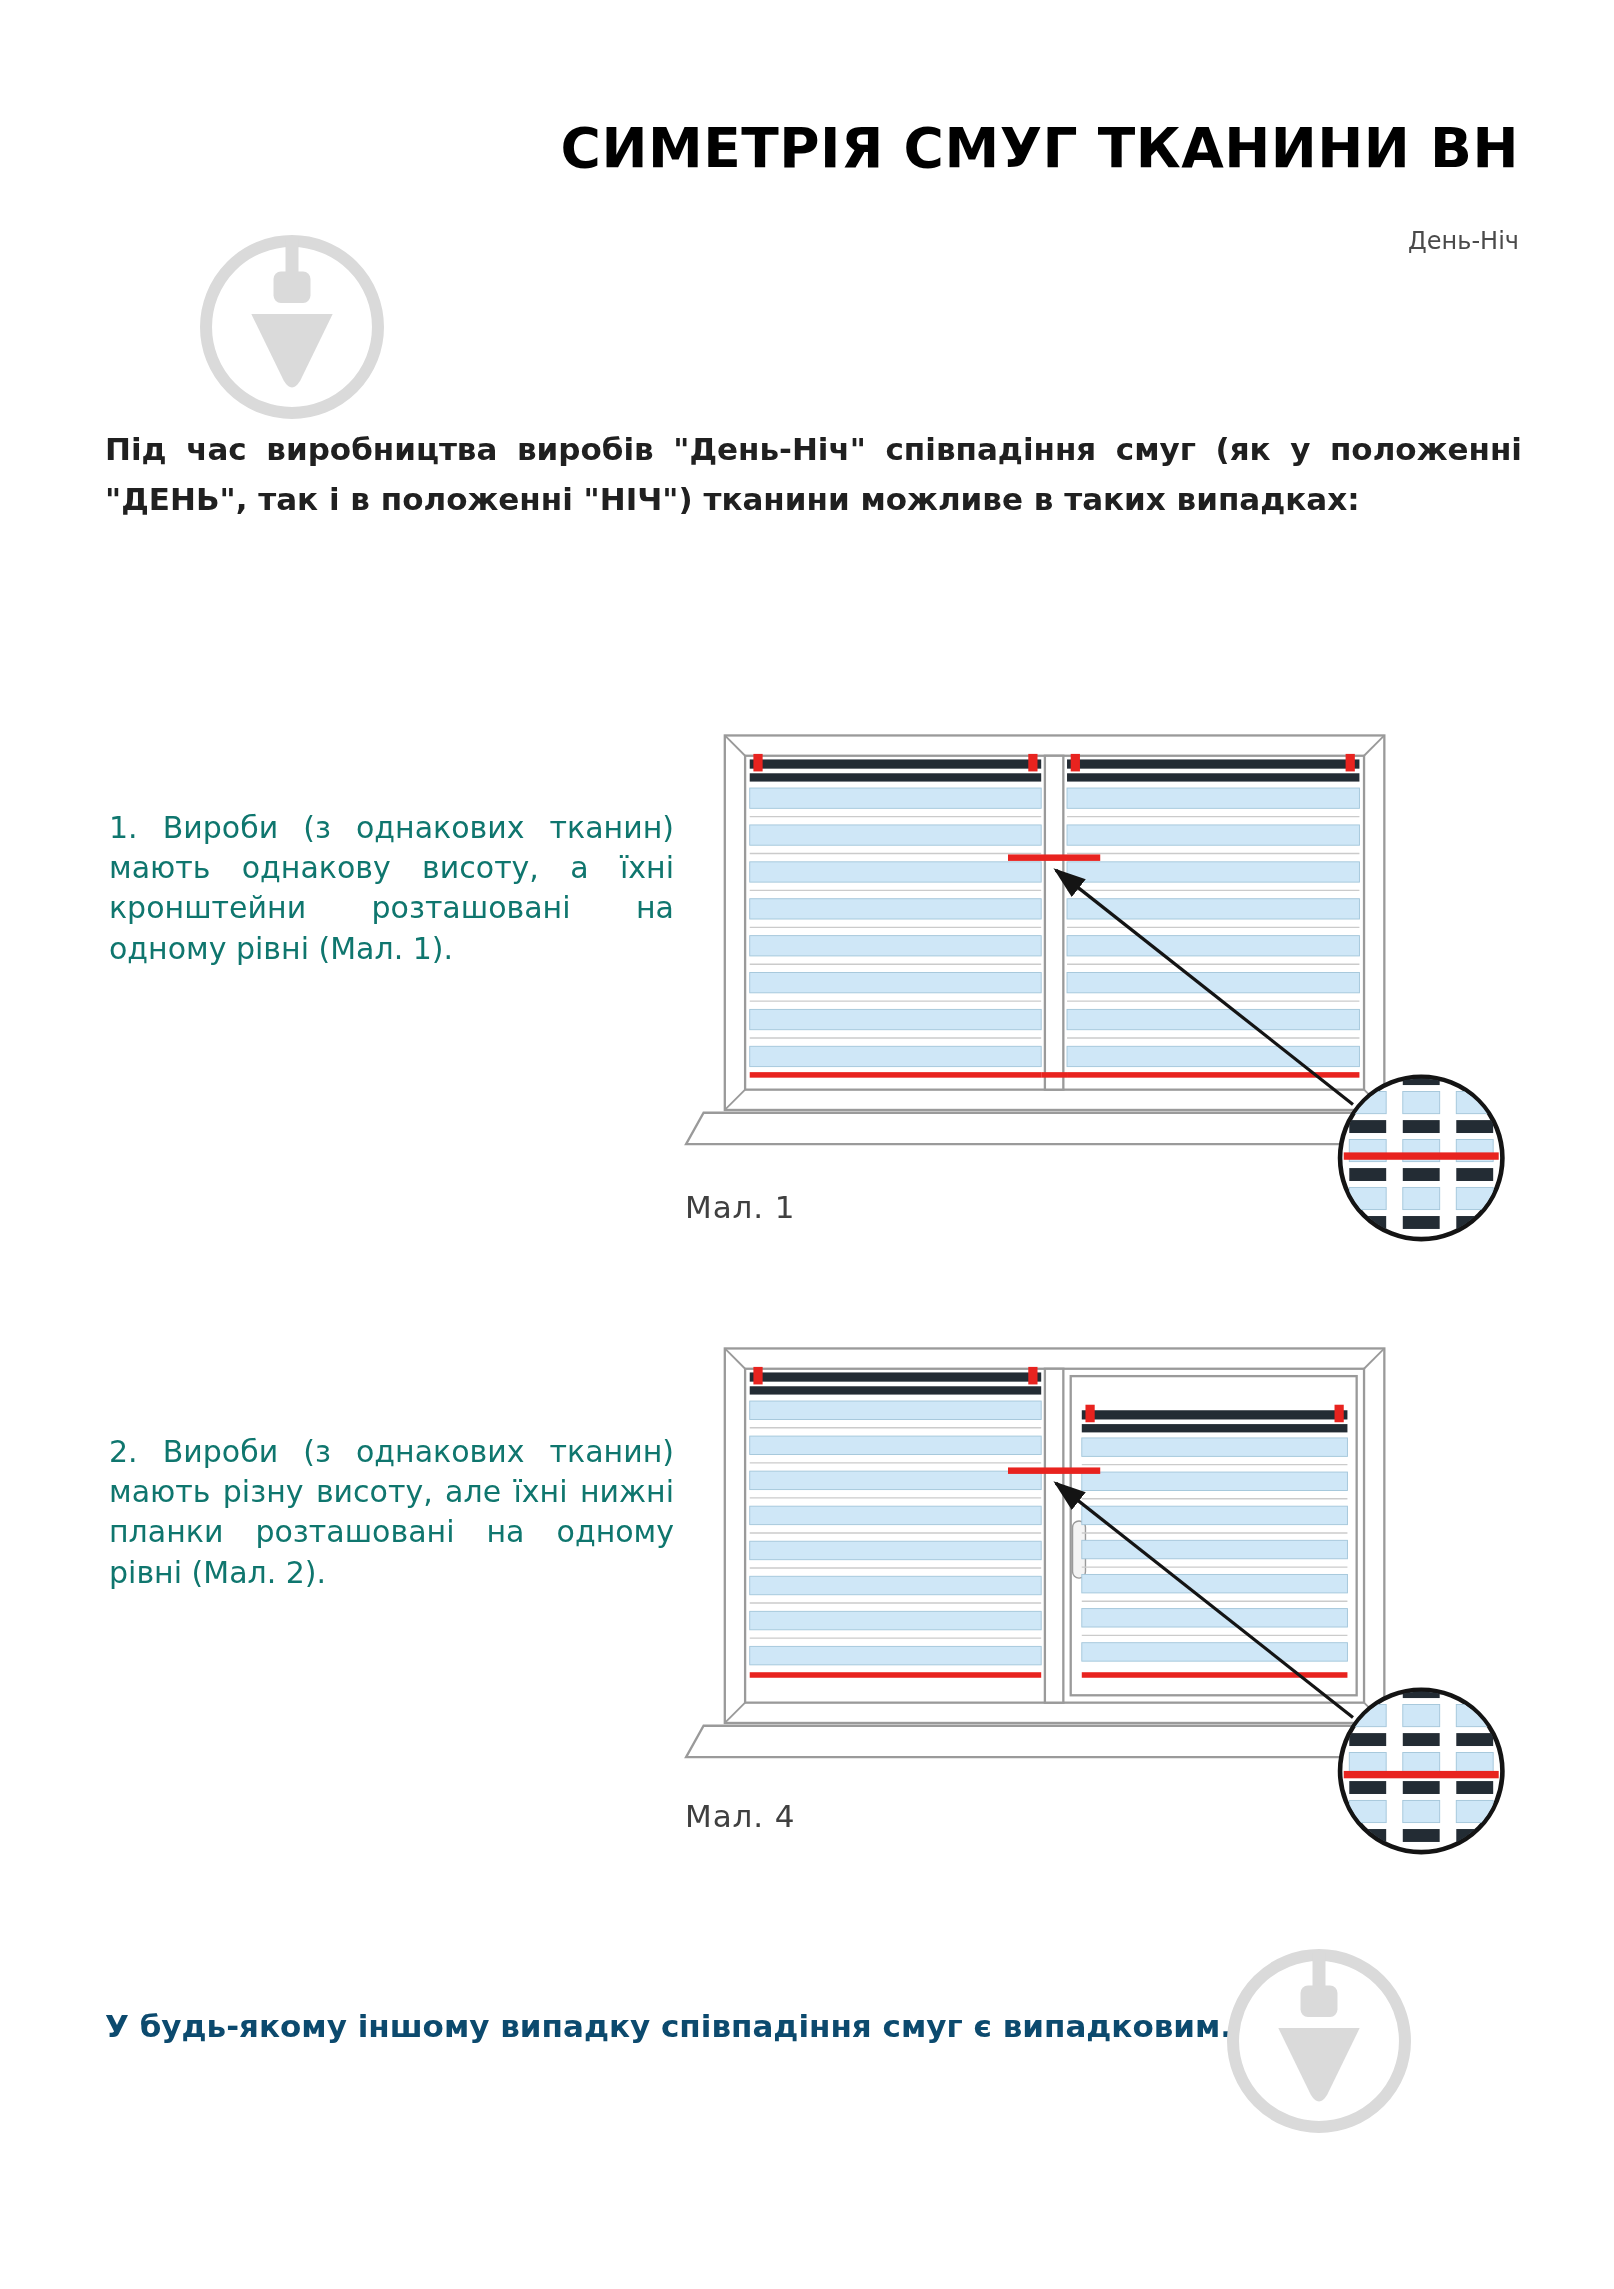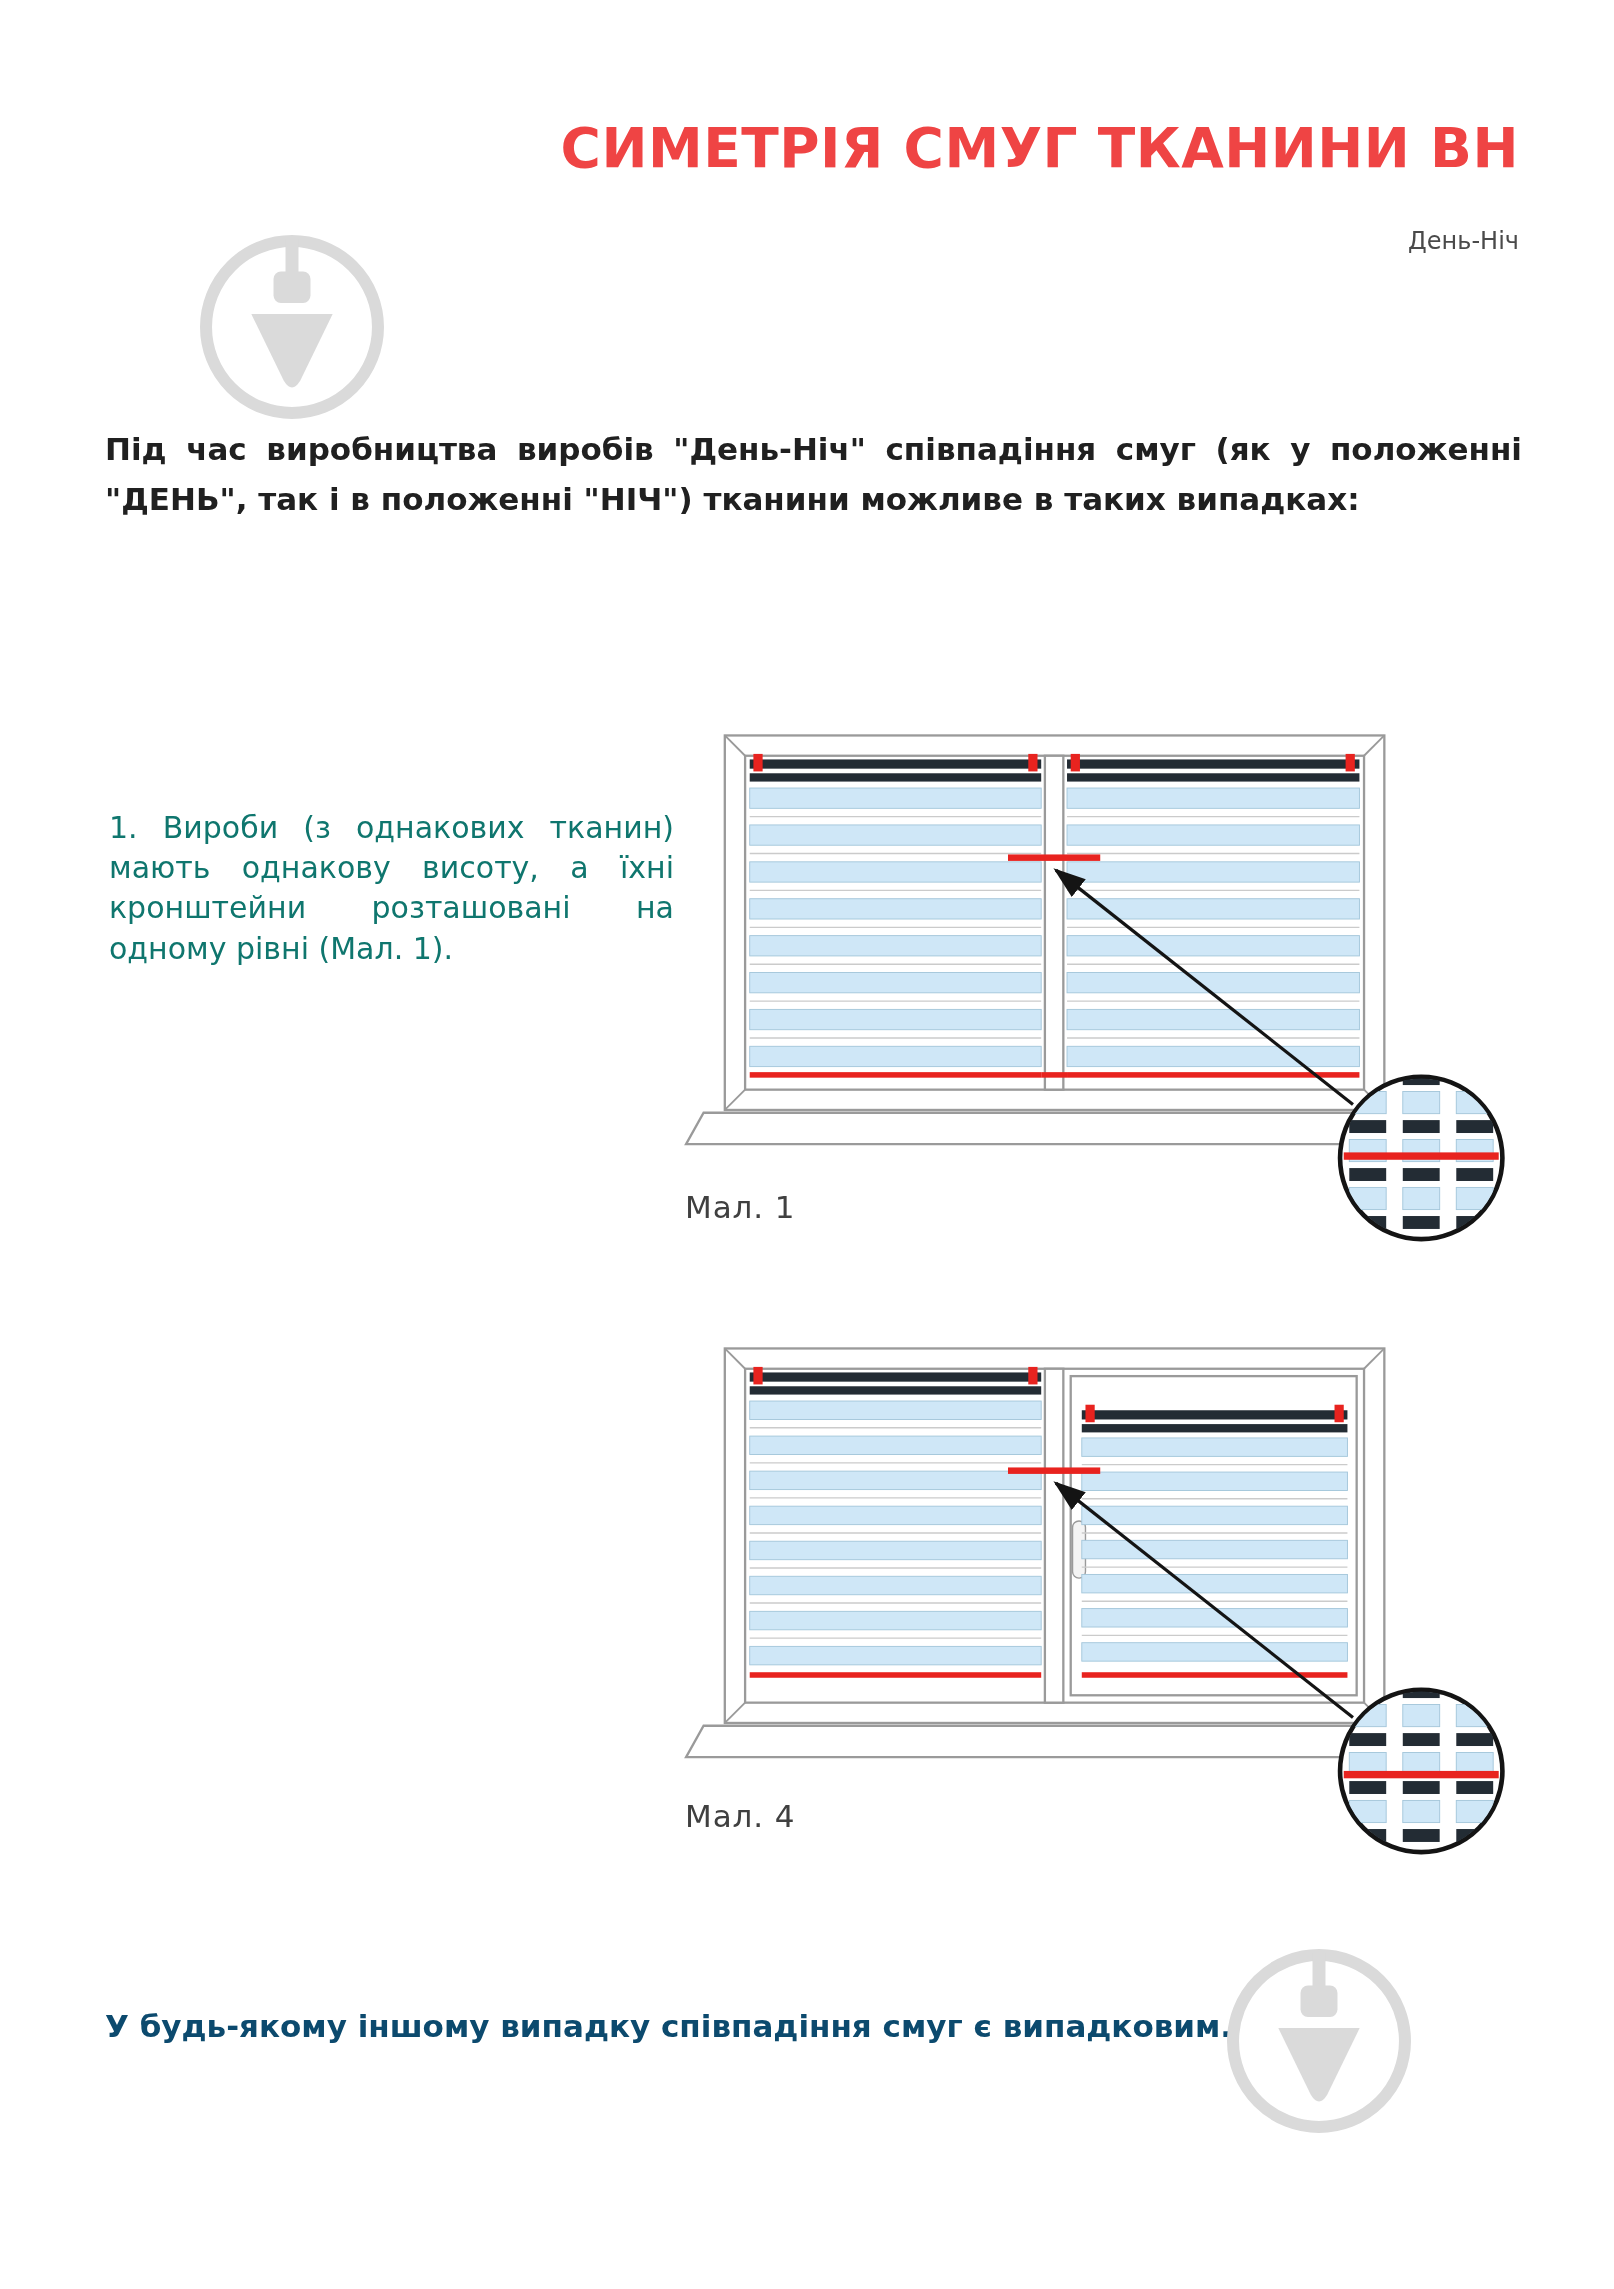--- a/index.html
+++ b/index.html
@@ -1,21 +1,21 @@
 <!DOCTYPE html>
 <html style="--accent-red: #e8231f; --stripe-blue: #cfe7f7; --stripe-navy: #232c34; --frame-grey: #9a9a9a; --watermark-grey: #dadada; --text-dark: #202020; --text-body: #3e3e3e;font-size:14.8px"><head>
 <meta charset="utf-8">
 <style>
   * { margin:0; padding:0; box-sizing:border-box; }
   html,body { background:#ffffff; }
   body { font-family:"DejaVu Sans", "Liberation Sans", sans-serif; }
   .page { position:relative; width:1614px; height:2290px; background:#fff; overflow:hidden; }
 
   .title { position:absolute; top:116px; right:95px; font-size:55px; font-weight:700;
-           color:#ef4444; letter-spacing:0.5px; white-space:nowrap; }
+           color:#000000; letter-spacing:0.5px; white-space:nowrap; }
   .subtitle { position:absolute; top:227px; right:95px; font-size:24px; color:#4a4a4a; }
 
   .intro { position:absolute; left:105px; top:425px; width:1417px; font-size:31px;
            font-weight:700; line-height:1.6; color:#202020; text-align:justify; }
 
   .item { position:absolute; left:109px; width:565px; font-size:30px; line-height:1.34;
           color:#0f766e; text-align:justify; }
   .item-1 { top:808px; }
   .item-2 { top:1432px; }
 
@@ -164,20 +164,21 @@
           <rect x="722" y="528" width="40" height="14" class="navy"></rect>
             <rect x="780" y="528" width="40" height="14" class="navy"></rect>
             <rect x="838" y="528" width="40" height="14" class="navy"></rect>
           <rect x="716" y="459" width="168" height="8" class="red"></rect>
         </g>
       </g>
     </svg>
   </div>
   <div class="caption cap-1">Мал. 1</div>
 
+  <p class="item item-2">2. Вироби (з однакових тканин) мають різну висоту, але їхні нижні планки розташовані на одному рівні (Мал. 2).</p>
 
   <div class="figure fig-2">
     <svg width="840" height="535" viewBox="0 0 910 580">
       <defs>
         <marker id="ah2" markerWidth="12" markerHeight="10" refX="9" refY="3.5" orient="auto">
           <path d="M0,0 L10,3.5 L0,7 Z" fill="#141414"></path>
         </marker>
         <clipPath id="mag2clip">
             <circle cx="800" cy="465" r="86"></circle>
           </clipPath>

